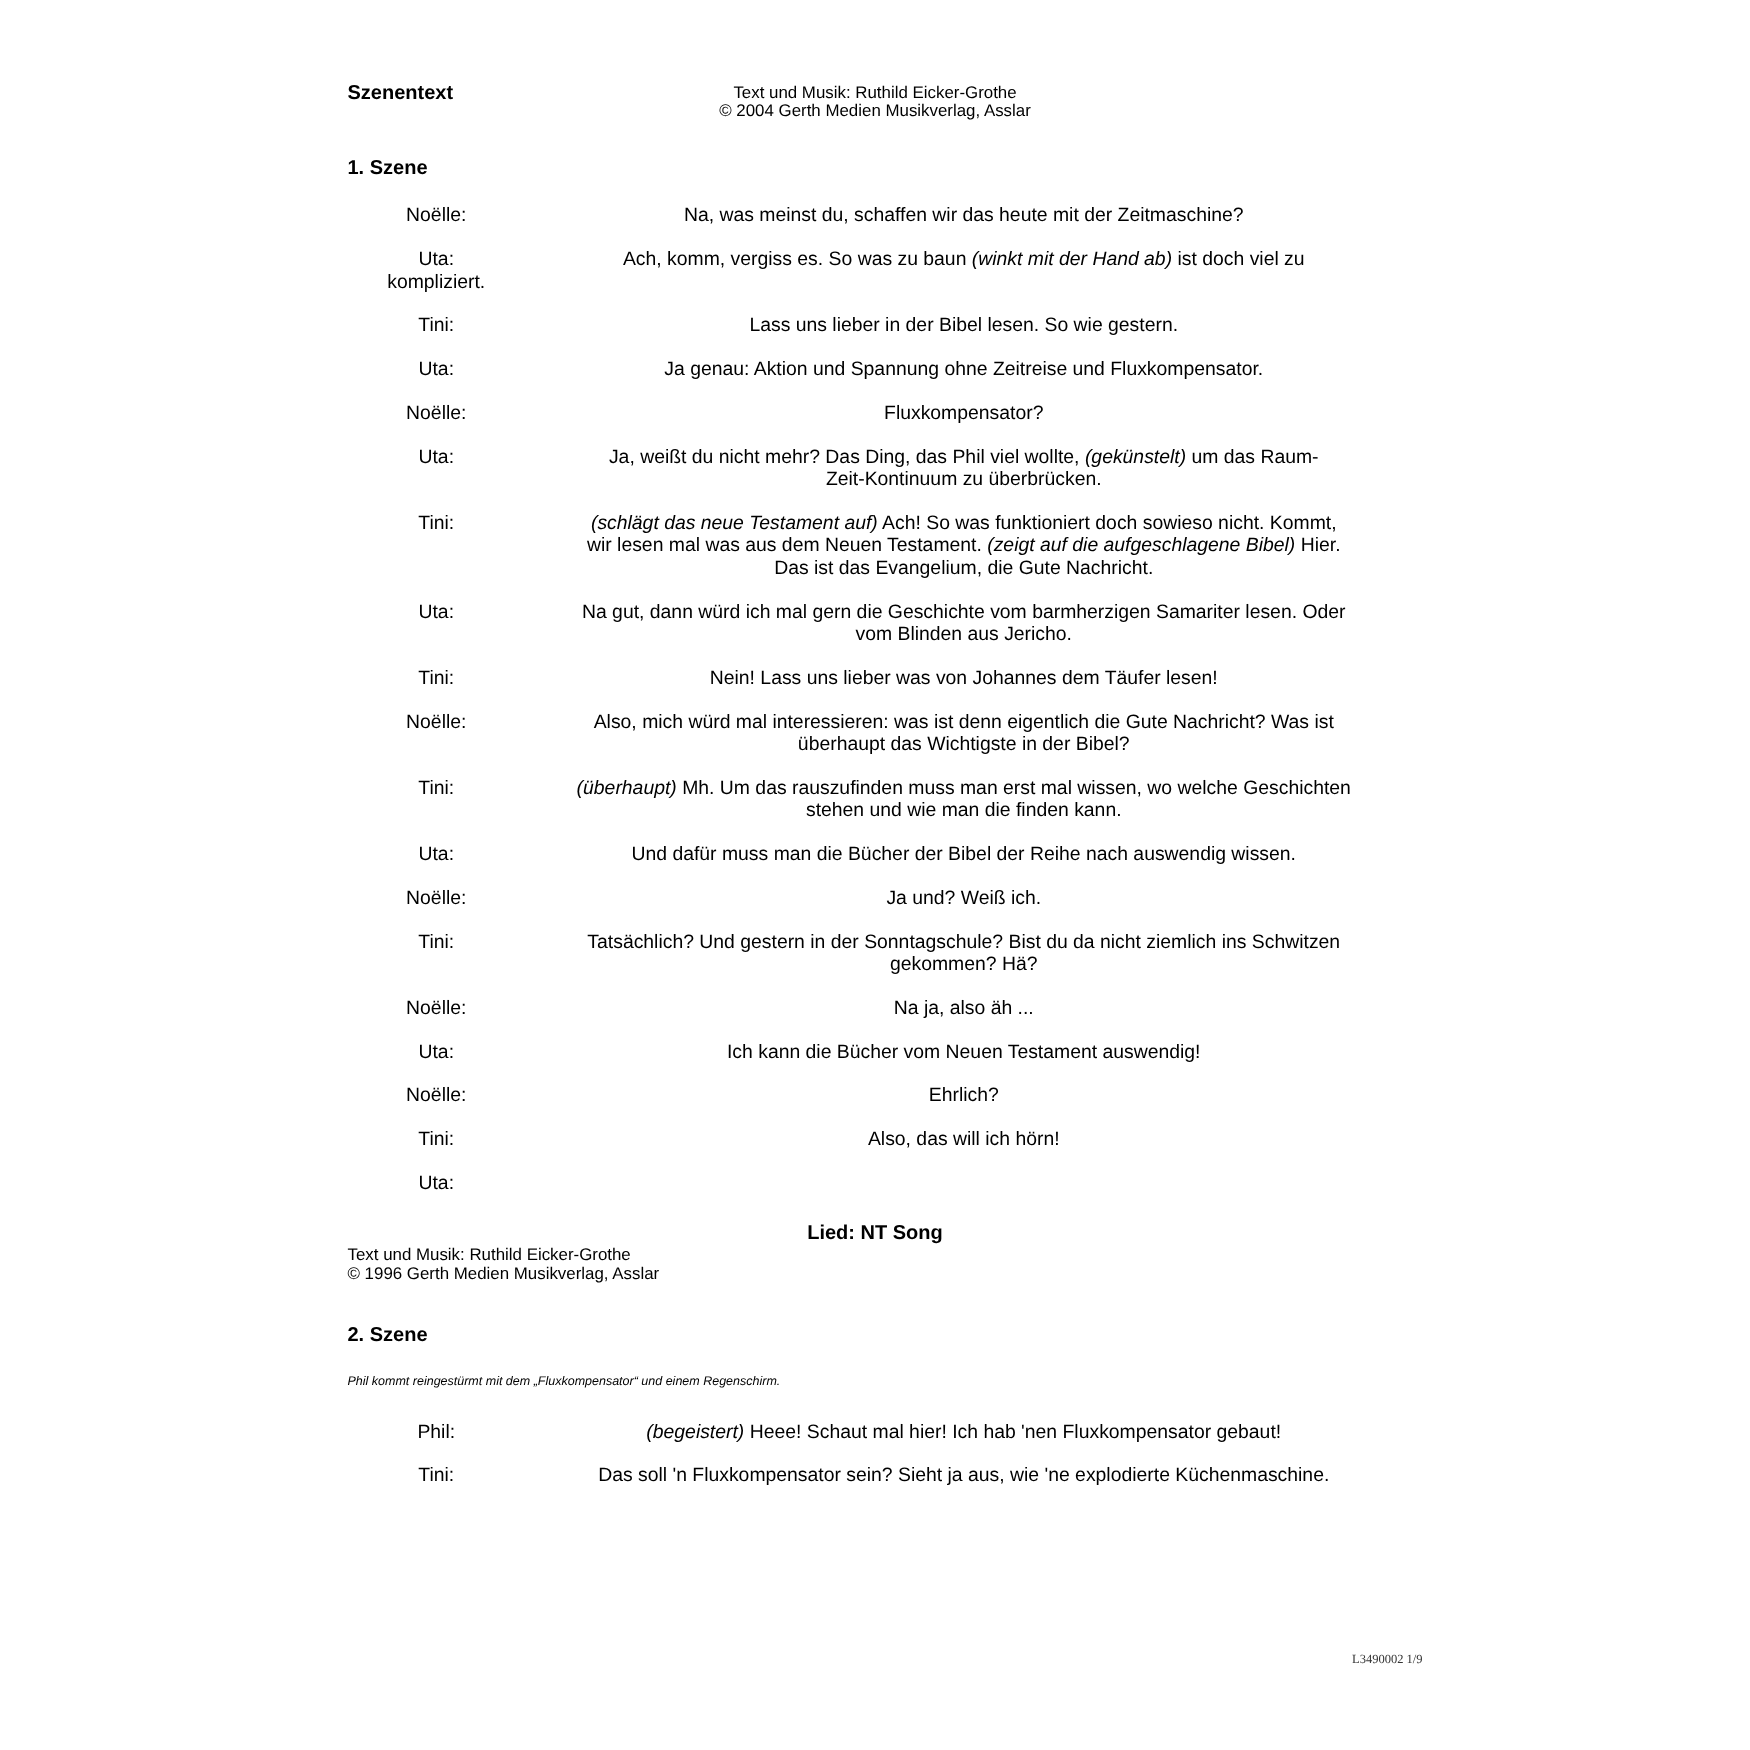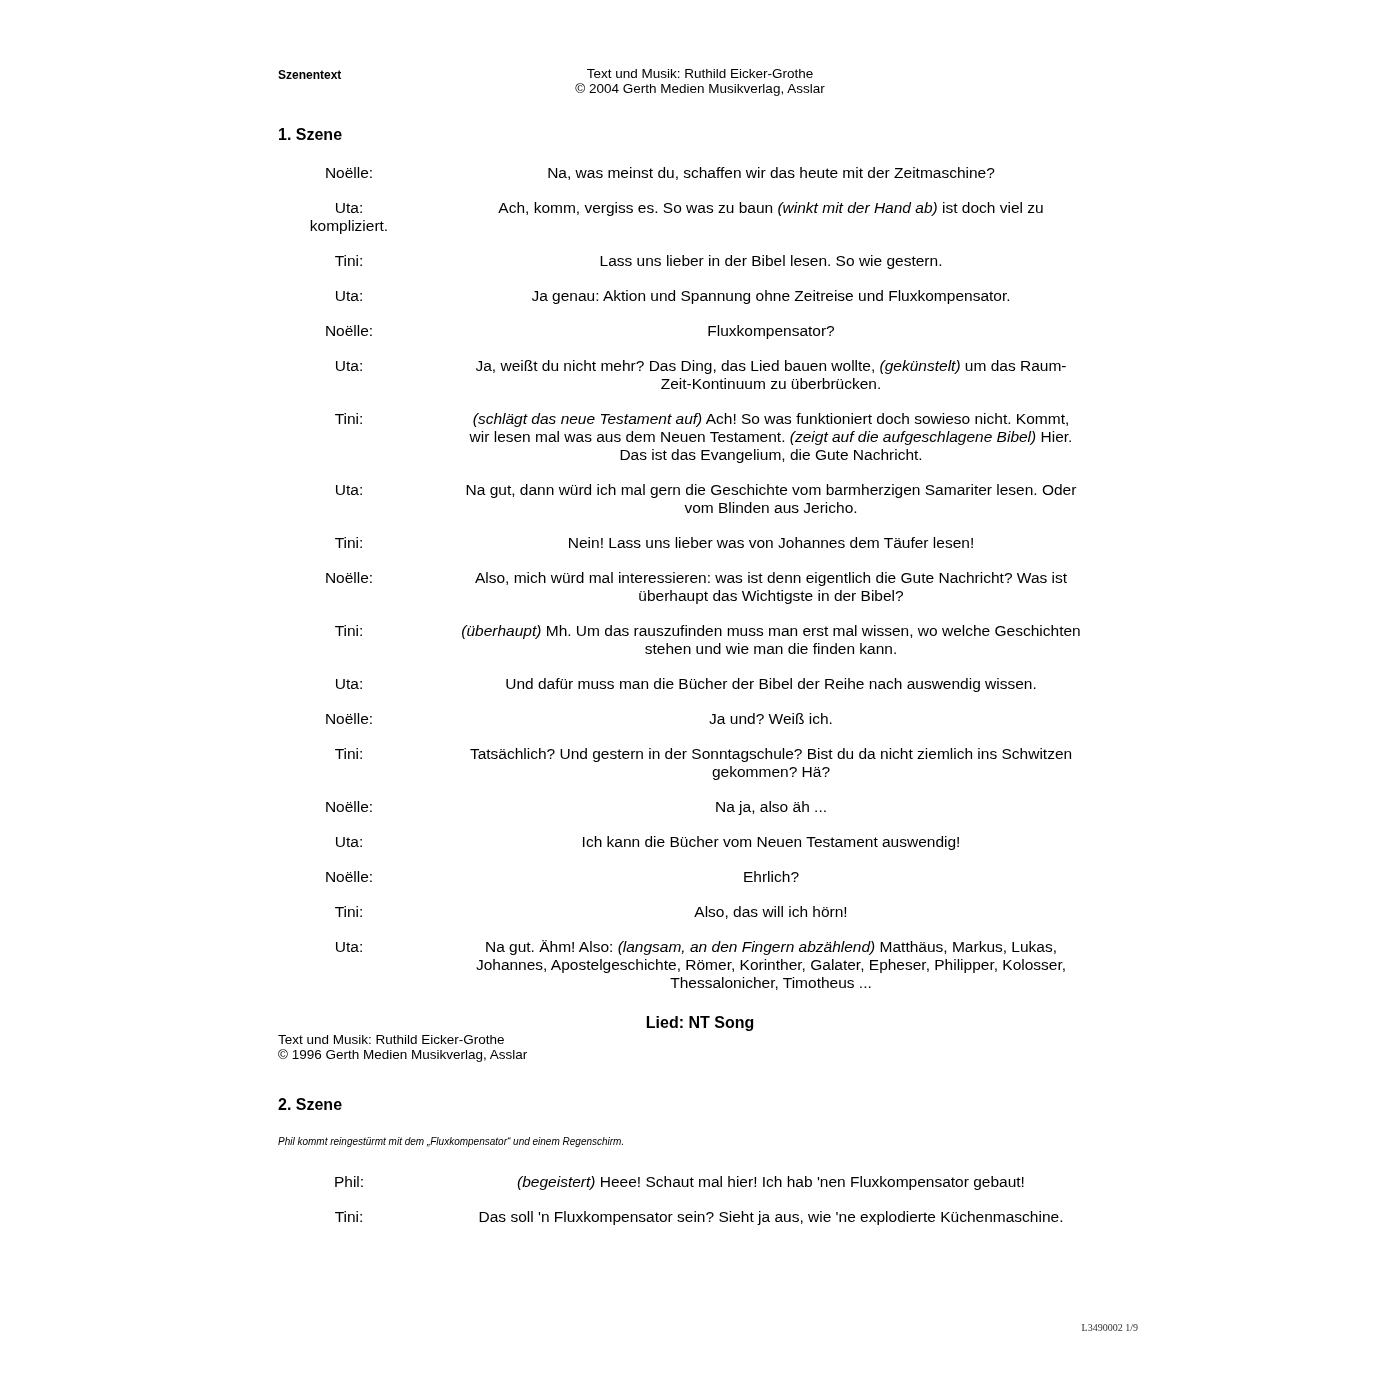--- a/index.html
+++ b/index.html
@@ -16,21 +16,21 @@
     box-sizing: border-box;
     padding: 66px 278px 0 278px;
     background: #ffffff;
     overflow: hidden;
   }
   .header { position: relative; }
   .doc-type {
     position: absolute;
     left: 0;
     top: 0;
-    font-size: 12px;
+    font-size: 16px;
     font-weight: bold;
     line-height: 18px;
   }
   .title-block { text-align: center; }
   .title {
     font-size: 16.5px;
     font-weight: bold;
     line-height: 18px;
   }
   .subtitle {
@@ -121,21 +121,21 @@
       <div class="dialogue-row">
         <div class="speaker">Uta:</div>
         <div class="line-text"><span>Ja genau: Aktion und Spannung ohne Zeitreise und Fluxkompensator.</span></div>
       </div>
       <div class="dialogue-row">
         <div class="speaker">Noëlle:</div>
         <div class="line-text"><span>Fluxkompensator?</span></div>
       </div>
       <div class="dialogue-row">
         <div class="speaker">Uta:</div>
-        <div class="line-text"><span>Ja, weißt du nicht mehr? Das Ding, das Lied bauen wollte, </span><i>(gekünstelt)</i><span> um das Raum-
+        <div class="line-text"><span>Ja, weißt du nicht mehr? Das Ding, das Phil viel wollte, </span><i>(gekünstelt)</i><span> um das Raum-
 Zeit-Kontinuum zu überbrücken.</span></div>
       </div>
       <div class="dialogue-row">
         <div class="speaker">Tini:</div>
         <div class="line-text"><i>(schlägt das neue Testament auf)</i><span> Ach! So was funktioniert doch sowieso nicht. Kommt,
 wir lesen mal was aus dem Neuen Testament. </span><i>(zeigt auf die aufgeschlagene Bibel)</i><span> Hier.
 Das ist das Evangelium, die Gute Nachricht.</span></div>
       </div>
       <div class="dialogue-row">
         <div class="speaker">Uta:</div>
@@ -180,23 +180,20 @@
       <div class="dialogue-row">
         <div class="speaker">Noëlle:</div>
         <div class="line-text"><span>Ehrlich?</span></div>
       </div>
       <div class="dialogue-row">
         <div class="speaker">Tini:</div>
         <div class="line-text"><span>Also, das will ich hörn!</span></div>
       </div>
       <div class="dialogue-row">
         <div class="speaker">Uta:</div>
-        <div class="line-text"><span>Na gut. Ähm! Also: </span><i>(langsam, an den Fingern abzählend)</i><span> Matthäus, Markus, Lukas,
-Johannes, Apostelgeschichte, Römer, Korinther, Galater, Epheser, Philipper, Kolosser,
-Thessalonicher, Timotheus ...</span></div>
       </div>
     </div>
 
   <div class="song-block">
     <div class="song-heading">Lied: NT Song</div>
     <div class="song-sub">Text und Musik: Ruthild Eicker-Grothe</div>
     <div class="song-sub">© 1996 Gerth Medien Musikverlag, Asslar</div>
   </div>
 
   <div class="scene-heading second">2. Szene</div>

